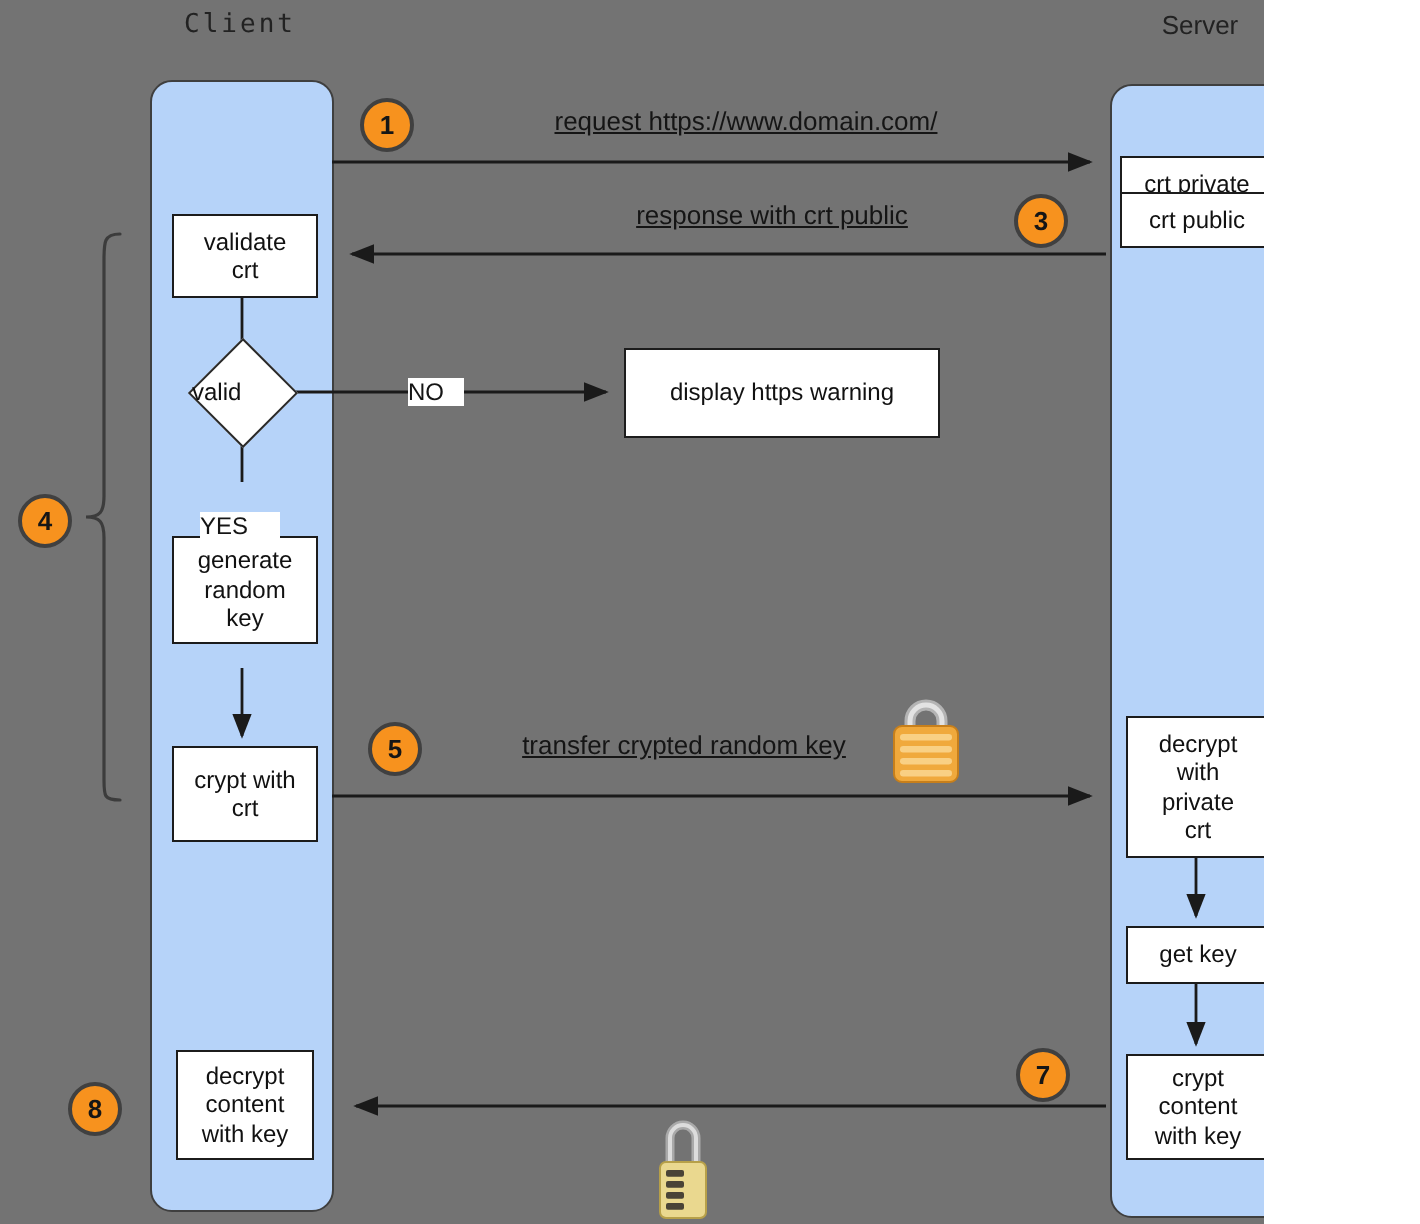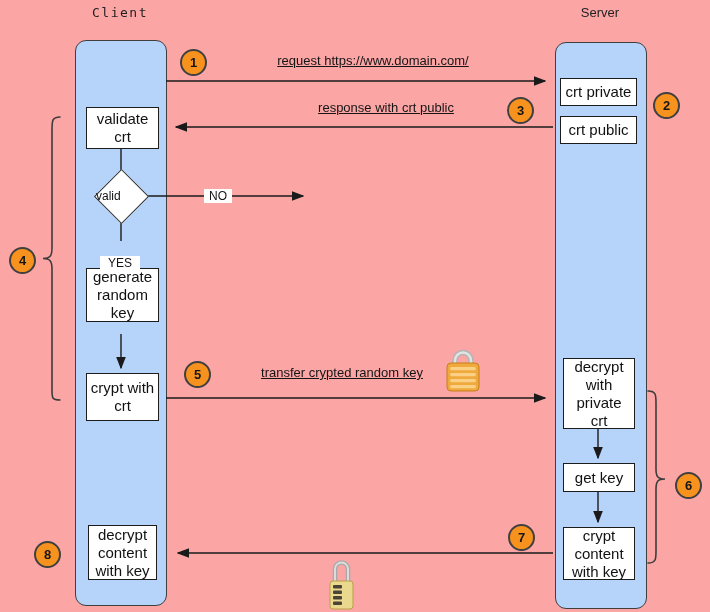--- a/index.html
+++ b/index.html
@@ -1,34 +1,34 @@
 <!DOCTYPE html>
 <html style="--column-fill: #B6D3F9; --column-border: #3f3f3f; --circle-fill: #F7921E; --circle-border: #404040; --line-color: #1a1a1a;"><head>
 <meta charset="utf-8">
 <style>
   html,body{margin:0;padding:0;background:#ffffff;}
-  .canvas{position:relative;width:710px;height:612px;background:#fca5a5;overflow:hidden;
-          font-family:"Liberation Sans",sans-serif;color:#111;}
+  .canvas{position:relative;width:612px;height:612px;background:#737373;overflow:hidden;
+          font-family:"Liberation Sans",sans-serif;color:#111;padding-left:20px;}
   .overlay{position:absolute;left:0;top:0;width:710px;height:612px;z-index:2;pointer-events:none;}
   .column{position:absolute;background:var(--column-fill);border:1.5px solid var(--column-border);
           border-radius:11px;z-index:1;}
   .col-label{position:absolute;text-align:center;font-size:13px;color:#222;z-index:4;}
   .mono{font-family:"DejaVu Sans Mono",monospace;letter-spacing:1.5px;}
   .box{position:absolute;background:#fff;border:1px solid #1c1c1c;z-index:3;
        display:flex;align-items:center;justify-content:center;text-align:center;
-       font-size:15px;line-height:1.2;white-space:pre-line;}
+       font-size:12px;line-height:1.2;white-space:pre-line;}
   .diamond{position:absolute;width:37px;height:37px;background:#fff;border:1px solid #2a2a2a;
            transform:rotate(45deg);z-index:3;}
   .diamond-label{position:absolute;text-align:left;font-size:12px;z-index:4;}
   .step{position:absolute;width:27px;height:27px;border-radius:50%;
         background:var(--circle-fill);border:2px solid var(--circle-border);
         display:flex;align-items:center;justify-content:center;
         font-size:13px;font-weight:bold;color:#161616;z-index:5;box-sizing:border-box;}
   .msg{position:absolute;text-align:center;font-size:13px;color:#151515;z-index:4;text-decoration:underline;}
-  .flag{position:absolute;text-align:center;font-size:12px;color:#151515;z-index:4;background:#fff;}
+  .flag{position:absolute;font-size:12px;color:#151515;z-index:4;background:#fff;}
   .lock{position:absolute;z-index:5;}
 </style>
 </head>
 <body>
 
 <div class="canvas">
 
   <svg class="overlay" viewBox="0 0 710 612">
     <defs>
       <marker id="ah" markerWidth="9" markerHeight="7" refX="8" refY="3.5" orient="auto">
@@ -68,23 +68,24 @@
   <div class="flag" style="left:204px;top:189px;width:28px">NO</div>
   <div class="box" style="left:86px;top:268px;width:71px;height:52px">generate
 random
 key</div>
   <div class="box" style="left:86px;top:373px;width:71px;height:46px">crypt with
 crt</div>
   <div class="box" style="left:88px;top:525px;width:67px;height:53px">decrypt
 content
 with key</div>
 
+  <div class="box" style="left:312px;top:174px;width:156px;height:43px;font-size:12px">display https warning</div>
 
   <div class="box" style="left:560px;top:78px;width:75px;height:26px">crt private</div>
-  <div class="box" style="left:560px;top:116px;width:75px;height:26px">crt public</div>
+  <div class="box" style="left:560px;top:96px;width:75px;height:26px">crt public</div>
   <div class="box" style="left:563px;top:358px;width:70px;height:69px">decrypt
 with
 private
 crt</div>
   <div class="box" style="left:563px;top:463px;width:70px;height:27px">get key</div>
   <div class="box" style="left:563px;top:527px;width:70px;height:51px">crypt
 content
 with key</div>
 
   <div class="msg" style="left:198px;top:53px;width:350px">request https://www.domain.com/</div>

